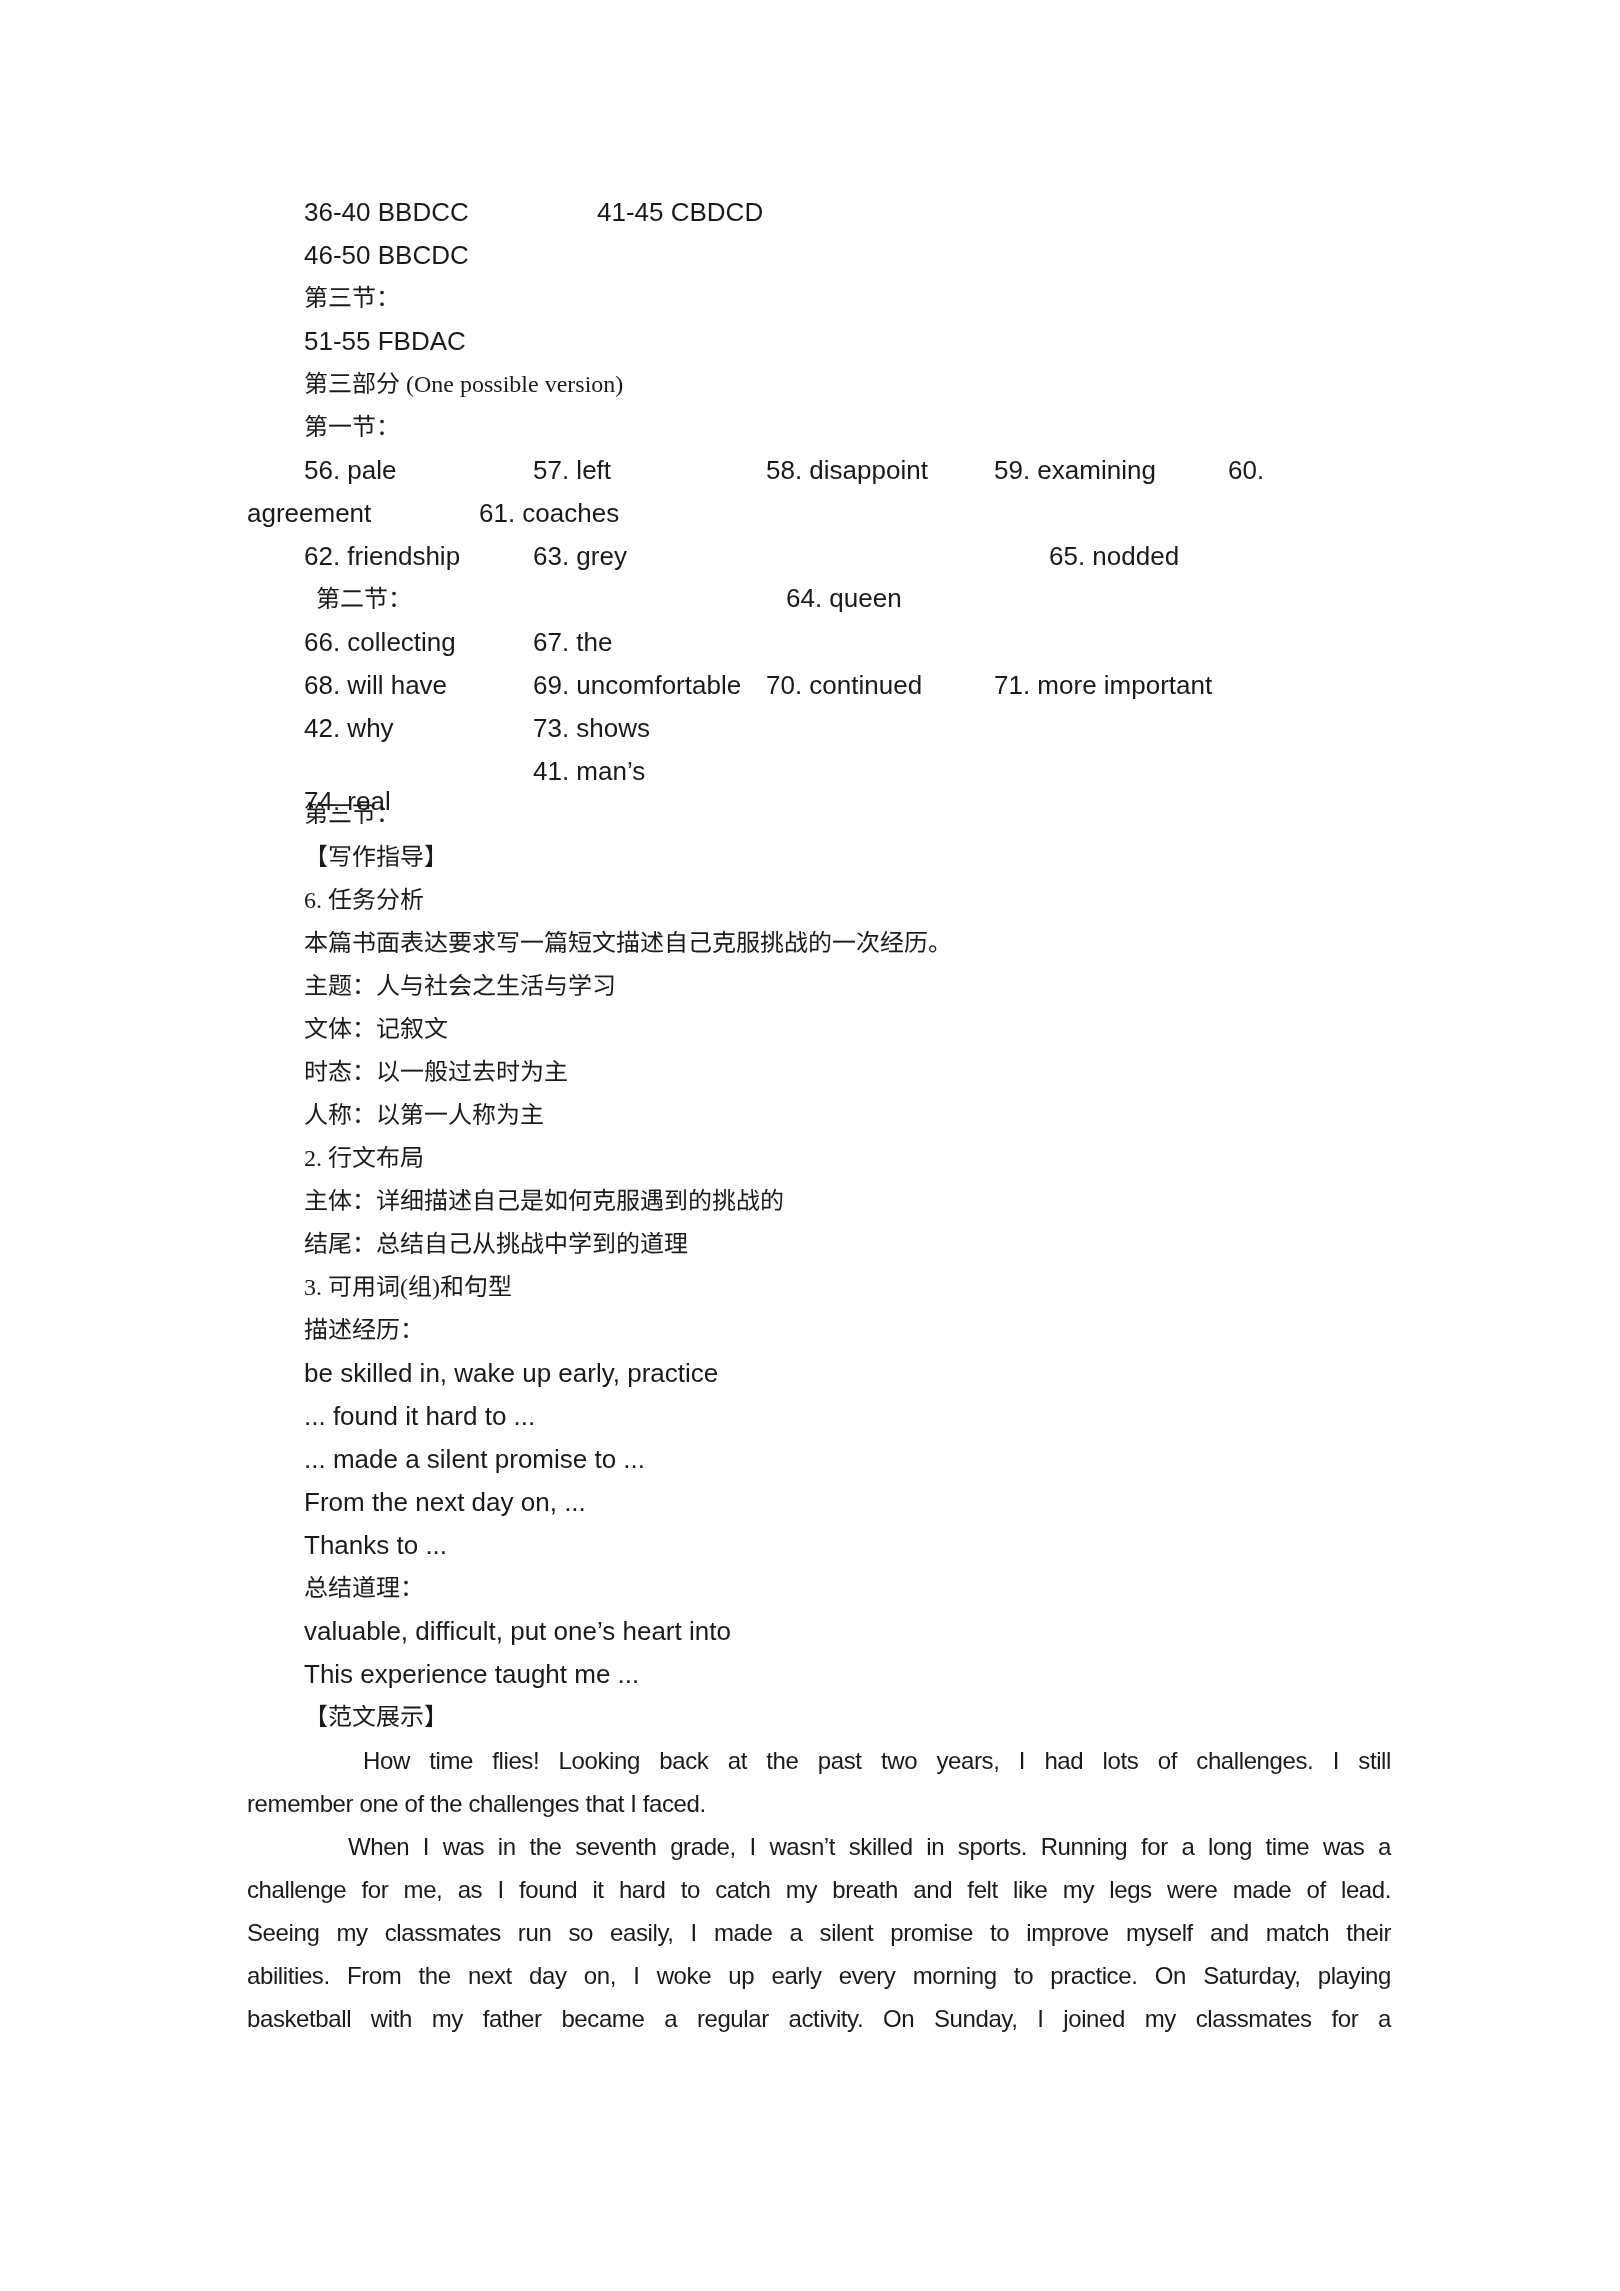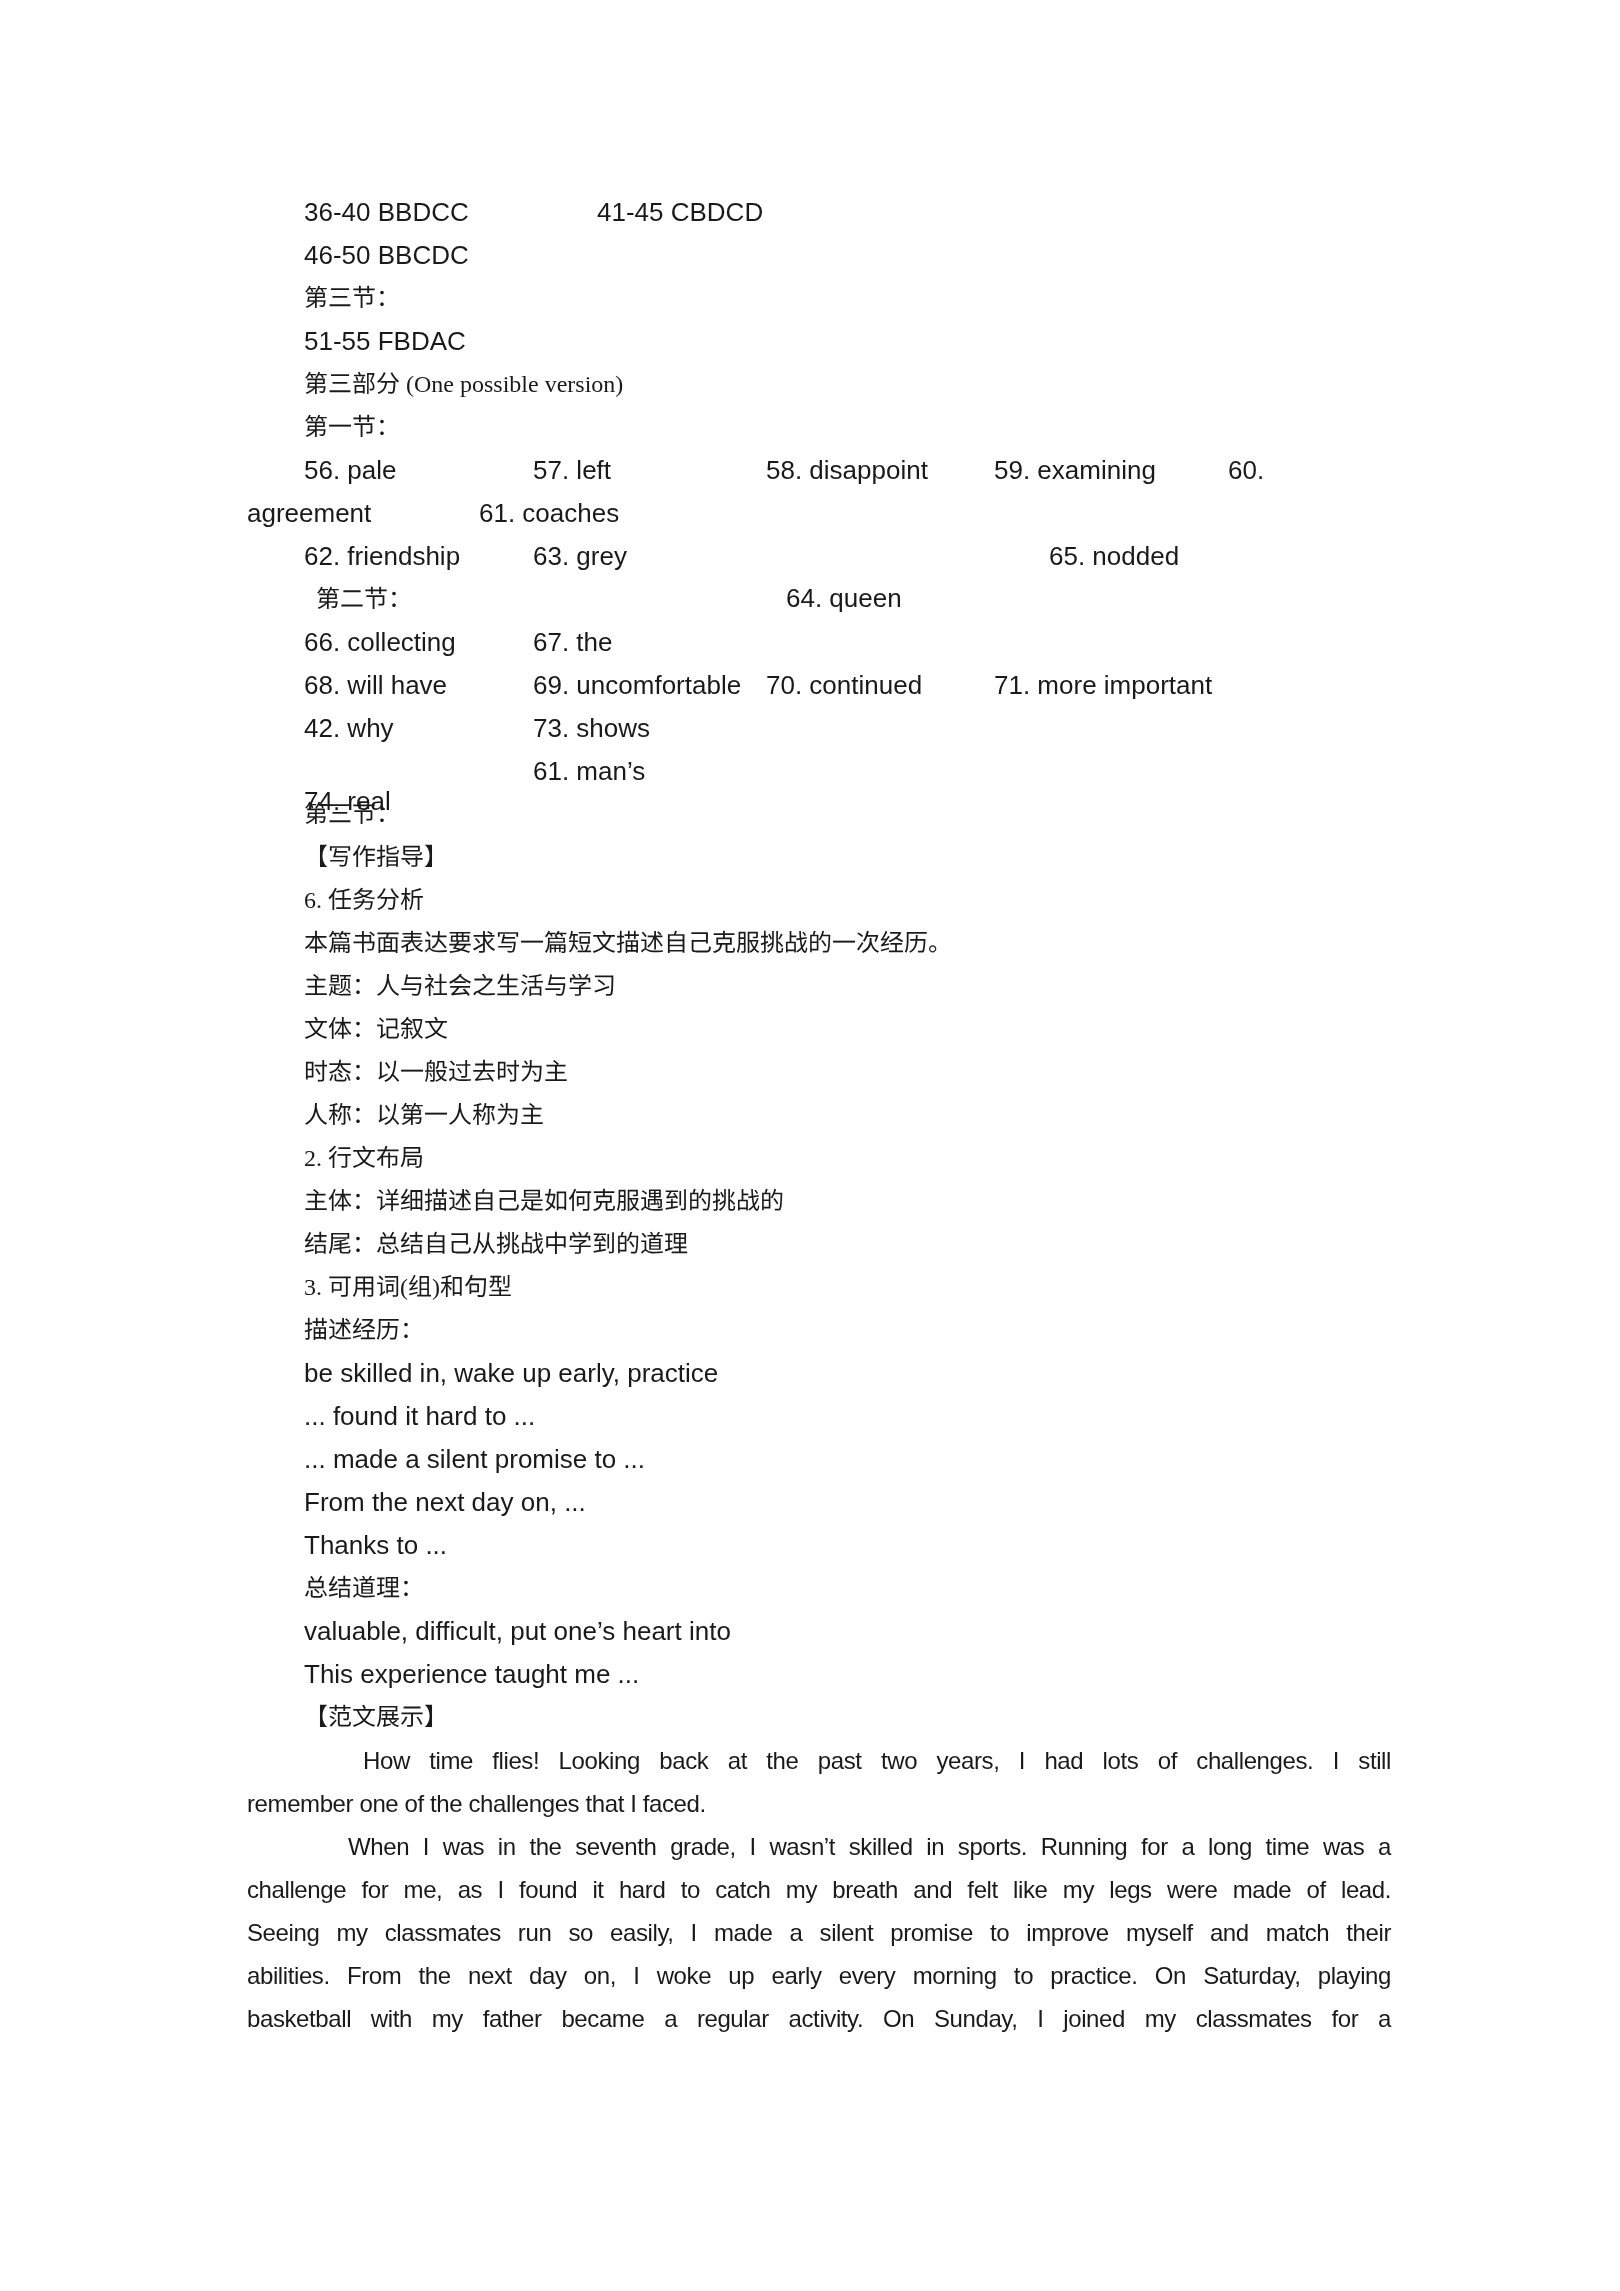--- a/index.html
+++ b/index.html
@@ -65,21 +65,21 @@
       <div class="line en"><span class="seg" style="left: 304px;">51-55 FBDAC</span></div>
       <div class="line zh"><span class="seg" style="left: 304px;">第三部分 (One possible version)</span></div>
       <div class="line zh"><span class="seg" style="left: 304px;">第一节：</span></div>
       <div class="line en"><span class="seg" style="left: 304px;">56. pale</span><span class="seg" style="left: 533px;">57. left</span><span class="seg" style="left: 766px;">58. disappoint</span><span class="seg" style="left: 994px;">59. examining</span><span class="seg" style="left: 1228px;">60.</span></div>
       <div class="line en"><span class="seg" style="left: 247px;">agreement</span><span class="seg" style="left: 479px;">61. coaches</span></div>
       <div class="line en"><span class="seg" style="left: 304px;">62. friendship</span><span class="seg" style="left: 533px;">63. grey</span><span class="seg" style="left: 786px; margin-top: 42px;">64. queen</span><span class="seg" style="left: 1049px;">65. nodded</span></div>
       <div class="line zh"><span class="seg" style="left: 304px; margin-left: 12px;">第二节：</span></div>
       <div class="line en"><span class="seg" style="left: 304px;">66. collecting</span><span class="seg" style="left: 533px;">67. the</span></div>
       <div class="line en"><span class="seg" style="left: 304px;">68. will have</span><span class="seg" style="left: 533px;">69. uncomfortable</span><span class="seg" style="left: 766px;">70. continued</span><span class="seg" style="left: 994px;">71. more important</span></div>
       <div class="line en"><span class="seg" style="left: 304px;">42. why</span><span class="seg" style="left: 533px;">73. shows</span></div>
-      <div class="line en"><span class="seg" style="left: 304px; margin-top: 30px;">74. real</span><span class="seg" style="left: 533px;">61. man’s</span></div>
+      <div class="line en"><span class="seg" style="left: 304px; margin-top: 30px;">74. real</span><span class="seg" style="left: 533px;">41. man’s</span></div>
       <div class="line zh"><span class="seg" style="left: 304px;">第三节：</span></div>
       <div class="line zh"><span class="seg" style="left: 304px;">【写作指导】</span></div>
       <div class="line zh"><span class="seg" style="left: 304px;">6. 任务分析</span></div>
       <div class="line zh"><span class="seg" style="left: 304px;">本篇书面表达要求写一篇短文描述自己克服挑战的一次经历。</span></div>
       <div class="line zh"><span class="seg" style="left: 304px;">主题：人与社会之生活与学习</span></div>
       <div class="line zh"><span class="seg" style="left: 304px;">文体：记叙文</span></div>
       <div class="line zh"><span class="seg" style="left: 304px;">时态：以一般过去时为主</span></div>
       <div class="line zh"><span class="seg" style="left: 304px;">人称：以第一人称为主</span></div>
       <div class="line zh"><span class="seg" style="left: 304px;">2. 行文布局</span></div>
       <div class="line zh"><span class="seg" style="left: 304px;">主体：详细描述自己是如何克服遇到的挑战的</span></div>

